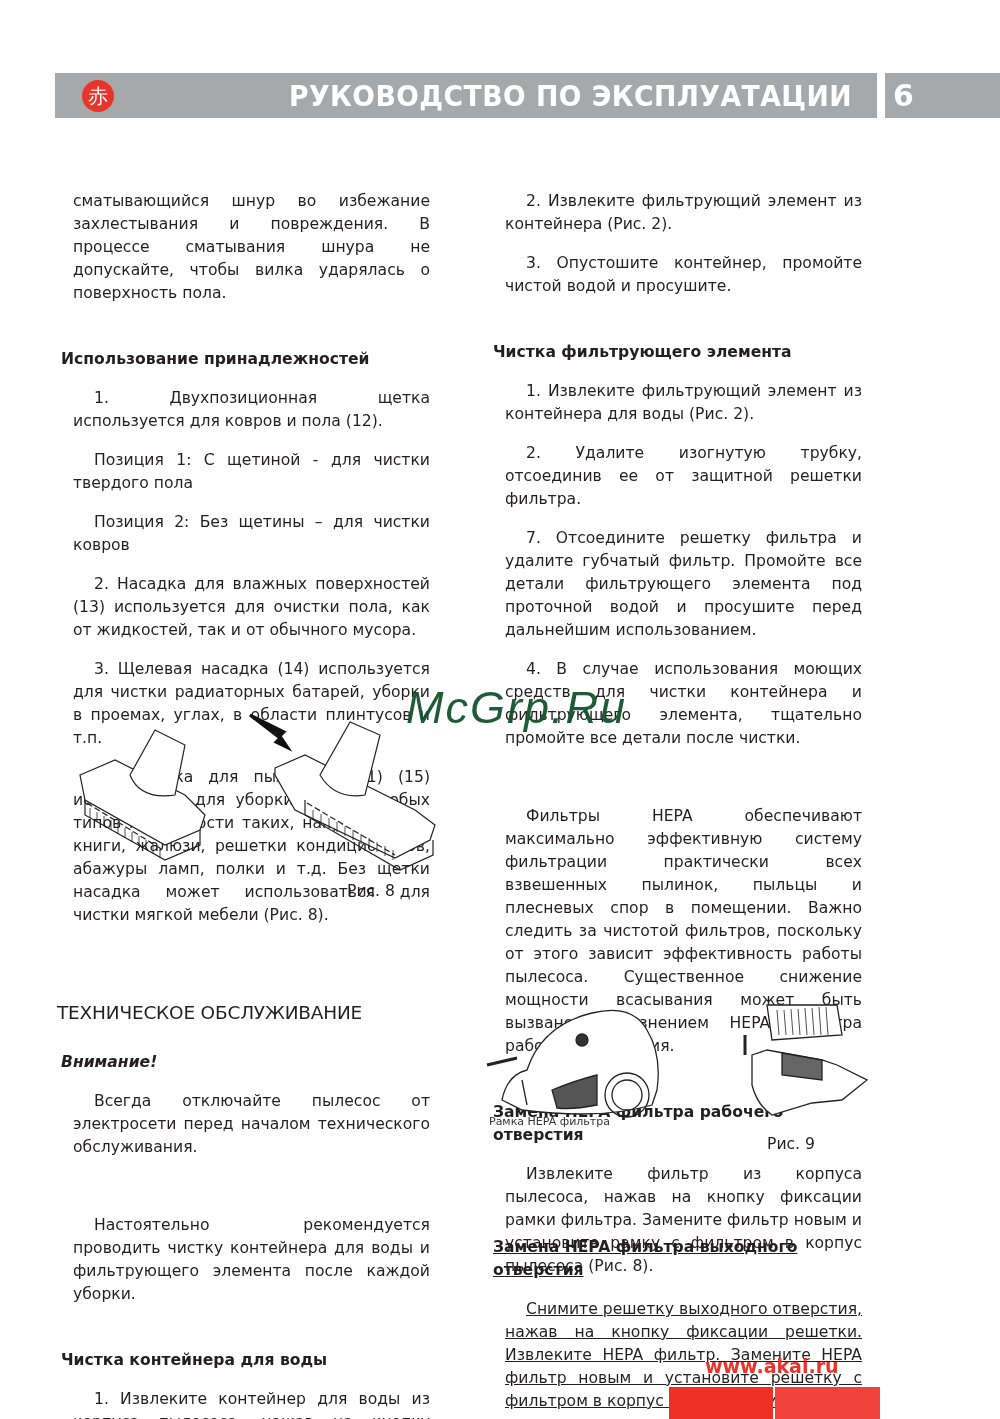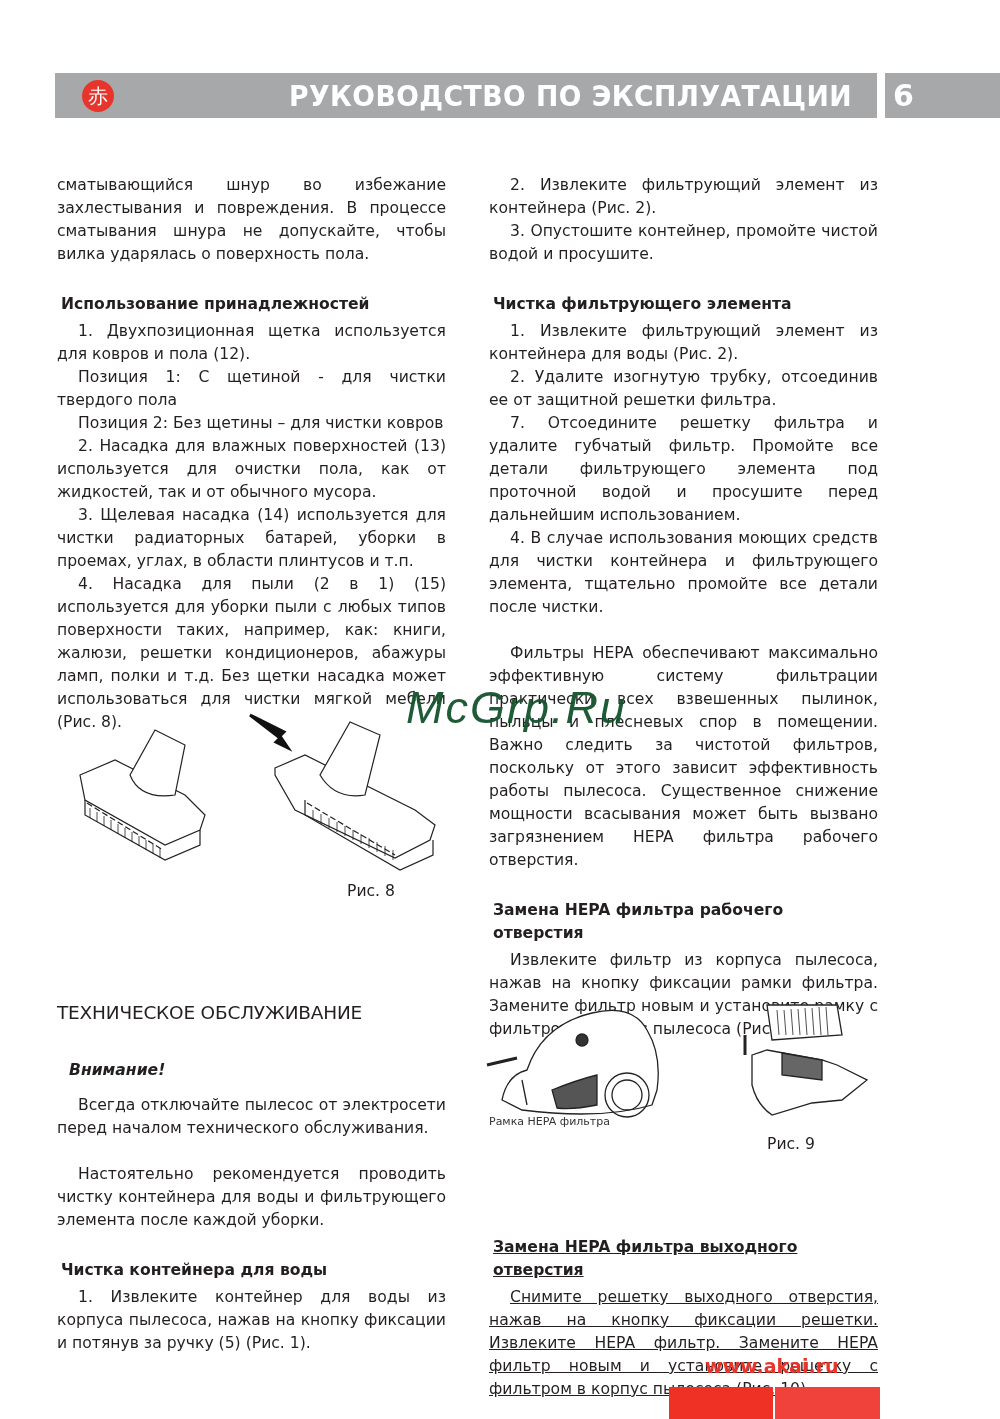--- a/index.html
+++ b/index.html
@@ -11,26 +11,26 @@
           background:#e8352b; color:#fff; font-size:20px; line-height:32px; text-align:center;
           font-family:"DejaVu Serif", serif; }
   .header-title { position:absolute; right:148px; top:77px; color:#fff; font-weight:bold;
           font-size:29px; letter-spacing:0.5px; font-family:"DejaVu Sans", sans-serif;
           transform:scaleX(0.92); transform-origin:right center; line-height:38px; }
   .page-num { position:absolute; left:893px; top:77px; color:#fff; font-weight:bold; font-size:30px; line-height:38px; }
 
   .col { position:absolute; font-size:15.6px; line-height:23px; }
   .col-left { left:57px; top:174px; width:389px; }
   .col-right { left:489px; top:174px; width:389px; }
-  .p { text-align:justify; margin:0; }
+  .p { text-align:justify; margin:16px; }
   .ind { text-indent:21px; }
   .h { font-weight:bold; margin:4px; }
   .gap { height:23px; }
   .h-big { font-weight:normal; font-size:18.5px; margin:0; letter-spacing:-0.2px; }
-  .italic-bold { font-weight:bold; font-style:italic; margin:12px; }
+  .italic-bold { font-weight:bold; font-style:italic; margin:4px; }
   .caption { font-size:15.6px; }
 
   .fig8 { position:absolute; left:55px; top:700px; width:410px; height:180px; }
   .fig8-cap { position:absolute; left:347px; top:882px; }
   .fig9 { position:absolute; left:482px; top:995px; width:410px; height:135px; }
   .fig9-label { position:absolute; left:489px; top:1115px; font-size:11px; color:#333; }
   .fig9-cap { position:absolute; left:767px; top:1135px; }
 
   .watermark { position:absolute; left:406px; top:682px; color:#14532d; font-size:45px;
                font-style:italic; font-family:"Liberation Sans", sans-serif; letter-spacing:2px; opacity:0.95; }

